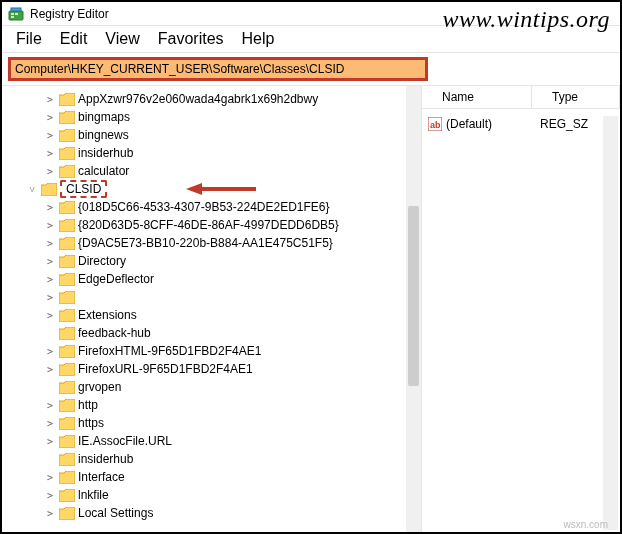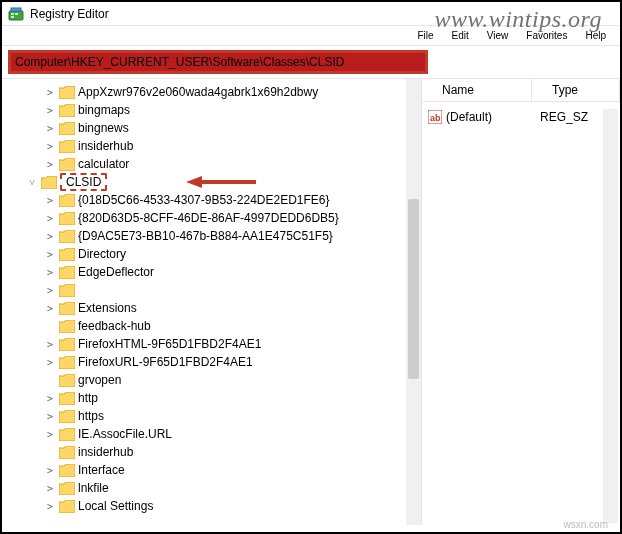--- a/index.html
+++ b/index.html
@@ -23,47 +23,46 @@
     background: #fff;
     border-bottom: 1px solid #e5e5e5;
   }
   .titlebar .app-icon {
     width: 16px; height: 16px;
     margin-right: 6px;
   }
   .titlebar .title { font-size: 12px; }
   .watermark {
     position: absolute;
-    top: 4px; right: 18px;
+    top: 4px; right: 10px;
     font-size: 24px;
-    color: #737373;
+    color: #000000;
     font-style: italic;
     font-family: Georgia, serif;
     pointer-events: none;
     z-index: 50;
     letter-spacing: 0.5px;
   }
   .menubar {
     display: flex;
     gap: 2px;
     padding: 2px 6px;
     border-bottom: 1px solid #e5e5e5;
-    font-size: 10px;
-    justify-content: flex-end;
+    font-size: 16px;
   }
   .menubar span { padding: 2px 8px; cursor: default; }
   .addressbar-wrap {
     padding: 4px 6px;
     border-bottom: 1px solid #e5e5e5;
   }
   .addressbar {
     border: 3px solid #c0392b;
     padding: 2px 4px;
     font-size: 12px;
-    background: #b91c1c;
+    background: #fdba74;
     width: 420px;
   }
   .main {
     display: flex;
     height: calc(534px - 30px - 24px - 30px - 4px);
   }
   .tree-pane {
     width: 420px;
     overflow: hidden;
     border-right: 1px solid #e5e5e5;
@@ -279,21 +278,21 @@
                       </svg></span>
                     <span class="node-label">{820D63D5-8CFF-46DE-86AF-4997DEDD6DB5}</span>
                   </div>
                 </li>
                 <li>
                   <div class="node">
                     <span class="toggle">&gt;</span>
                     <span class="folder-icon"><svg viewBox="0 0 16 13" width="16" height="13">
                         <path d="M0 2 L5 2 L7 0 L16 0 L16 13 L0 13 Z" fill="#ffd766" stroke="#d9a52b"></path>
                       </svg></span>
-                    <span class="node-label">{D9AC5E73-BB10-467b-B884-AA1E475C51F5}</span>
+                    <span class="node-label">{D9AC5E73-BB10-220b-B884-AA1E475C51F5}</span>
                   </div>
                 </li>
               </ul>
           </li>
         </ul>
         <ul style="padding-left:40px" id="after-list">
             <li>
               <div class="node">
                 <span class="toggle">&gt;</span>
                 <span class="folder-icon"><svg viewBox="0 0 16 13" width="16" height="13">

